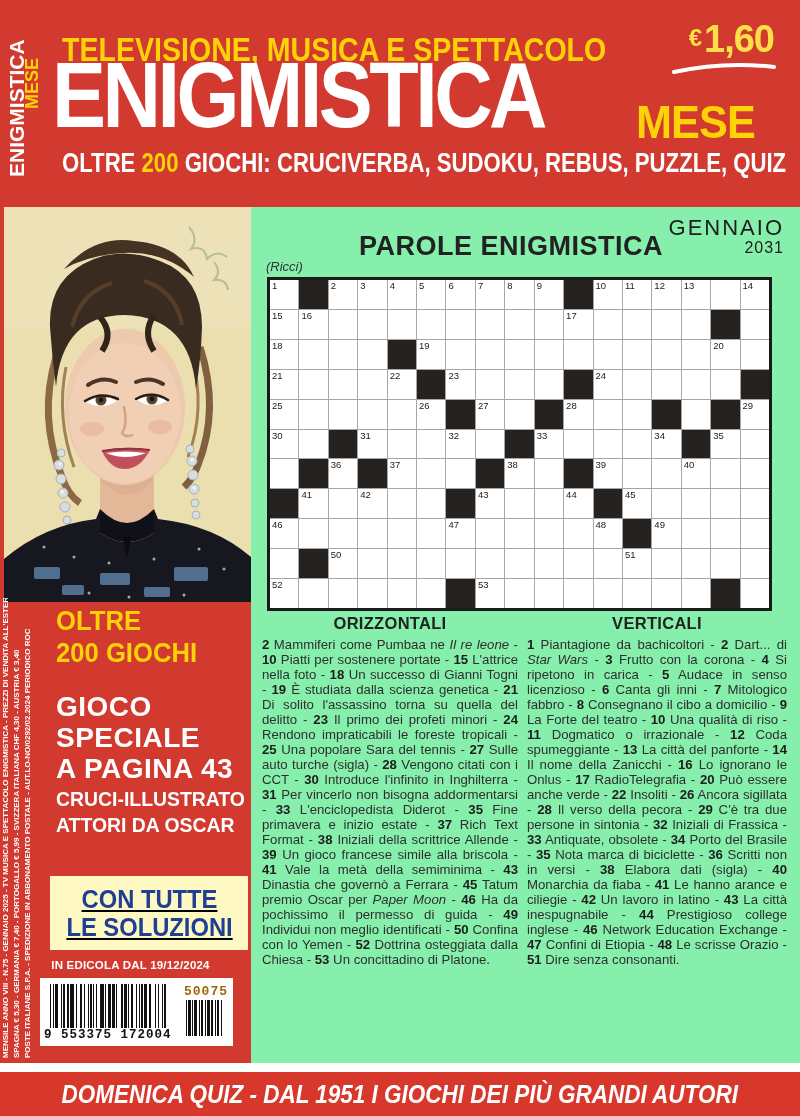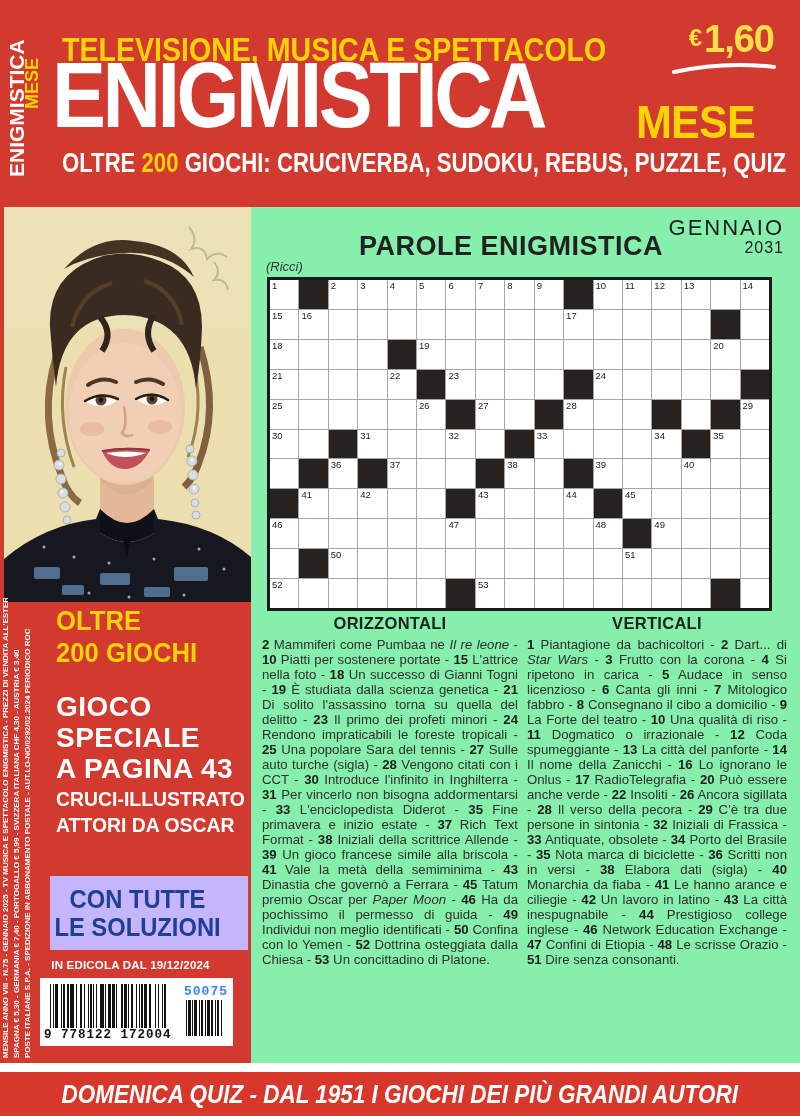--- a/index.html
+++ b/index.html
@@ -58,42 +58,42 @@
     position:absolute; left:56px; top:692px; color:#fff;
     font-size:28px; font-weight:700; line-height:1.1; letter-spacing:.5px; white-space:nowrap;
   }
   .promo3{
     position:absolute; left:56px; top:787px; color:#fff;
     font-size:20px; font-weight:700; line-height:1.28; white-space:nowrap;
     transform:scaleX(.97); transform-origin:left top;
   }
   .solutions-box{
     position:absolute; left:50px; top:876px; width:198px; height:74px;
-    background:#c4b5fd; display:flex; align-items:center; justify-content:flex-start; text-align:center;
+    background:#fef9c3; display:flex; align-items:center; justify-content:center; text-align:center;text-decoration:underline;
   }
   .solutions-box .txt{
     color:#1f3e94; font-size:25px; font-weight:700; line-height:1.12; white-space:nowrap;
     transform:scaleX(.95);
   }
   .on-sale{
     position:absolute; left:28px; top:959px; width:205px; text-align:center;
     color:#fff; font-size:11.5px; font-weight:700; letter-spacing:.2px; white-space:nowrap;
   }
   .barcode-box{
     position:absolute; left:40px; top:978px; width:193px; height:68px; background:#fff; padding:4px 5px 3px 8px;
   }
   .bars-main{ position:absolute; left:10px; top:6px; height:44px; width:126px; display:flex; align-items:stretch; overflow:hidden;}
   .bars-addon{ position:absolute; left:146px; top:22px; height:36px; width:42px; display:flex; overflow:hidden;}
   .bar-b{ background:#111; } .bar-w{ background:#fff; }
   .ean-digits{
     position:absolute; left:4px; top:50px; width:150px; color:#111;
     font-family:"Liberation Mono", monospace; font-size:12.5px; font-weight:700; letter-spacing:1px; white-space:nowrap;
   }
   .addon-digits{
-    position:absolute; left:144px; top:6px; color:#3b82f6;
+    position:absolute; left:144px; top:6px; color:#a16207;
     font-family:"Liberation Mono", monospace; font-size:13px; font-weight:700; letter-spacing:1px;
   }
   
   .spine-line{
     position:absolute; top:598px; height:460px; width:11px;
     writing-mode:vertical-rl; transform:rotate(180deg);
     color:#fff; font-size:8px; font-weight:700; line-height:1; white-space:nowrap; overflow:hidden;
   }
   .spine-1{ left:2px; } .spine-2{ left:13px; } .spine-3{ left:24px; }
 
@@ -359,21 +359,21 @@
         <span class="bar-b" style="width: 2.4px; flex: 0 0 auto;"></span>
         <span class="bar-w" style="width: 1.2px; flex: 0 0 auto;"></span>
         <span class="bar-b" style="width: 2.4px; flex: 0 0 auto;"></span>
         <span class="bar-w" style="width: 1.2px; flex: 0 0 auto;"></span>
         <span class="bar-b" style="width: 1.2px; flex: 0 0 auto;"></span>
         <span class="bar-w" style="width: 1.2px; flex: 0 0 auto;"></span>
         <span class="bar-b" style="width: 2.4px; flex: 0 0 auto;"></span>
         <span class="bar-w" style="width: 1.2px; flex: 0 0 auto;"></span>
         <span class="bar-b" style="width: 1.2px; flex: 0 0 auto;"></span>
       </div>
-    <div class="ean-digits">9 778122 172004</div>
+    <div class="ean-digits">9 553375 172004</div>
     <div class="addon-digits">50075</div>
   </div>
 
   <div class="spine-line spine-1">MENSILE ANNO VIII - N.75 - GENNAIO 2025 - TV MUSICA E SPETTACOLO ENIGMISTICA - PREZZI DI VENDITA ALL'ESTERO: BELGIO € 5,95</div>
   <div class="spine-line spine-2">SPAGNA € 5,30 - GERMANIA € 7,40 - PORTOGALLO € 5,99 - SVIZZERA ITALIANA CHF 4,30 - AUSTRIA € 3,40</div>
   <div class="spine-line spine-3">POSTE ITALIANE S.P.A. - SPEDIZIONE IN ABBONAMENTO POSTALE - AUT.LO-NO/0292/02.2024 PERIODICO ROC</div>
 
   <div class="main-panel">
     <div class="issue-date">
       <div class="issue-month">GENNAIO</div>

